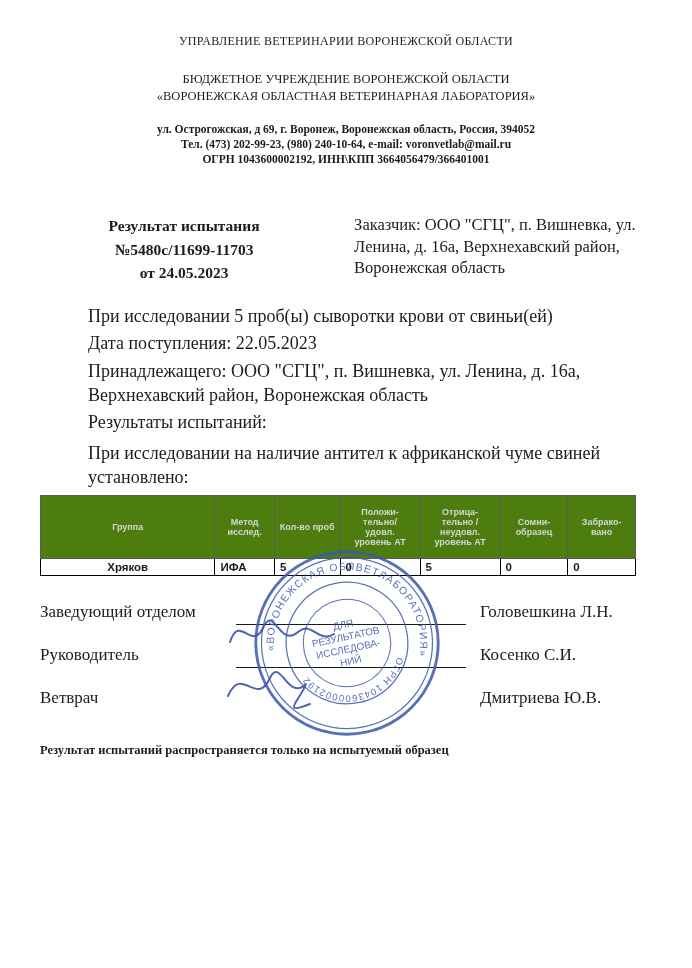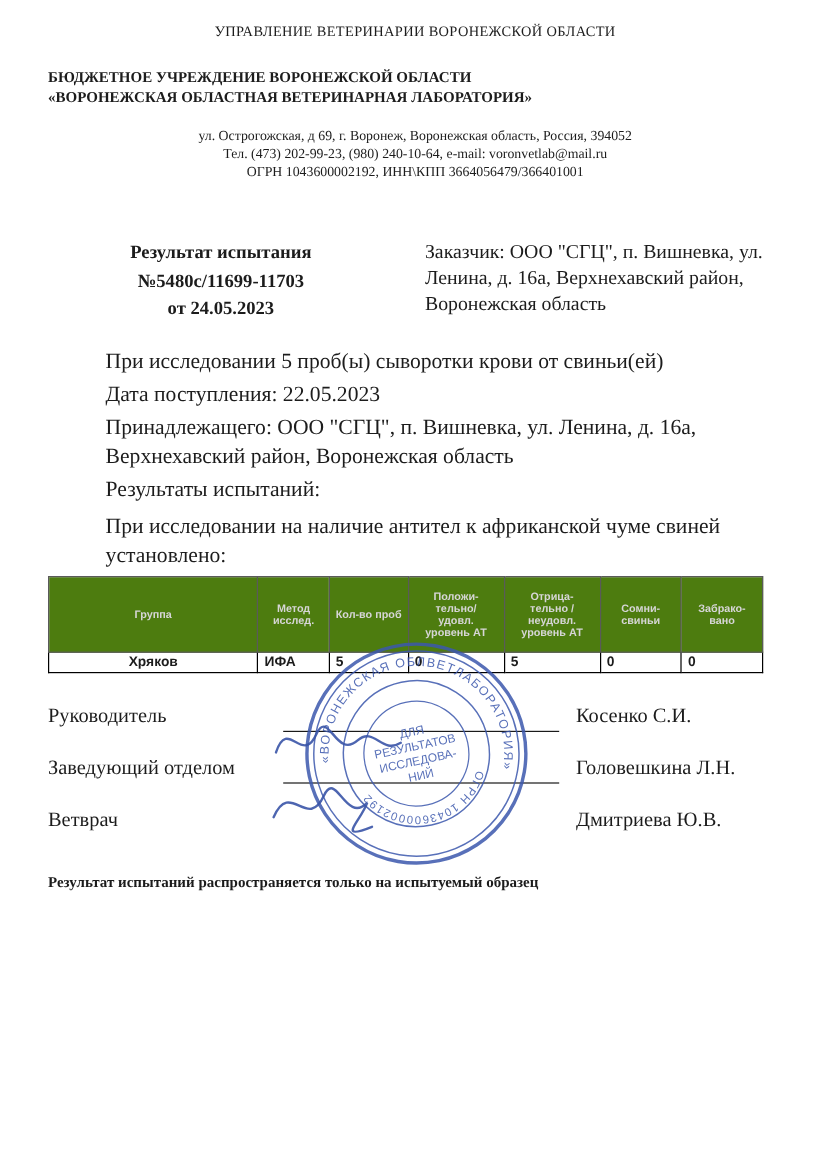--- a/index.html
+++ b/index.html
@@ -1,25 +1,25 @@
 <!DOCTYPE html>
 <html><head>
 <meta charset="utf-8">
 <style>
   html,body { margin:0; padding:0; background:#ffffff; }
   .page {
     width:692px; height:968px; box-sizing:border-box;
     background:#ffffff; color:#1c1c1c;
     font-family:"Liberation Serif", serif;
-    padding:15px 40px; position:relative; overflow:hidden;
+    padding:30px 40px; position:relative; overflow:hidden;
   }
   
   .h-dept { text-align:center; font-size:12px; letter-spacing:.3px; margin-top:4px; }
-  .h-org  { font-weight:bold; font-size:12.5px; margin-top:22px; line-height:1.35; }
-  .h-addr { text-align:center; font-weight:normal; font-size:11.5px; margin-top:17px; line-height:1.32; }
+  .h-org  { text-align:center; font-weight:normal; font-size:12.5px; margin-top:22px; line-height:1.35; }
+  .h-addr { text-align:center; font-weight:bold; font-size:11.5px; margin-top:17px; line-height:1.32; }
   
   .info-row { display:flex; margin-top:47px; }
   .result-block { width:295px; text-align:center; font-weight:bold; font-size:15.5px; line-height:1.5; }
   .customer { width:305px; margin-left:26px; font-size:16.5px; line-height:1.3; }
   
   .body-text { margin-top:20px; font-size:18px; line-height:1.35;margin-left:48px; }
   .body-text p { margin:0 0 3px 0; }
   .body-text p.gap { margin-top:6px; }
   
   .results-table { border-collapse:collapse; table-layout:fixed; width:596px; margin-top:6px; }
@@ -98,50 +98,50 @@
         <th>Кол-во проб</th>
         <th>Положи-
 тельно/
 удовл.
 уровень АТ</th>
         <th>Отрица-
 тельно /
 неудовл.
 уровень АТ</th>
         <th>Сомни-
-свиньи</th>
+образец</th>
         <th>Забрако-
 вано</th>
       </tr>
     </thead>
     <tbody>
       <tr>
         <td class="cell-left">Хряков</td>
         <td>ИФА</td>
         <td>5</td>
         <td>0</td>
         <td>5</td>
         <td>0</td>
         <td>0</td>
       </tr>
     </tbody>
   </table>
 
   <div class="sign-section">
 
     <div class="sign-row">
+      <div class="sign-role">Заведующий отделом</div>
+      <div class="sign-line"></div>
+      <div class="sign-name">Головешкина Л.Н.</div>
+    </div>
+
+    <div class="sign-row">
       <div class="sign-role">Руководитель</div>
       <div class="sign-line"></div>
       <div class="sign-name">Косенко С.И.</div>
-    </div>
-
-    <div class="sign-row">
-      <div class="sign-role">Заведующий отделом</div>
-      <div class="sign-line"></div>
-      <div class="sign-name">Головешкина Л.Н.</div>
     </div>
 
     <div class="sign-row">
       <div class="sign-role">Ветврач</div>
       <div class="sign-spacer"></div>
       <div class="sign-name">Дмитриева Ю.В.</div>
     </div>
 
     <svg class="stamp" width="190" height="190" viewBox="0 0 200 200">
       <g transform="rotate(-12 100 100)" stroke="#3c58ad" fill="none">

